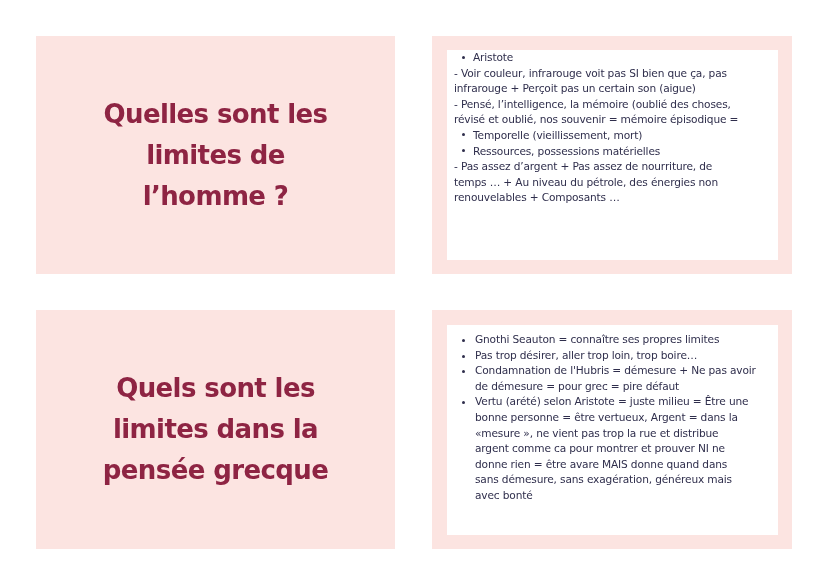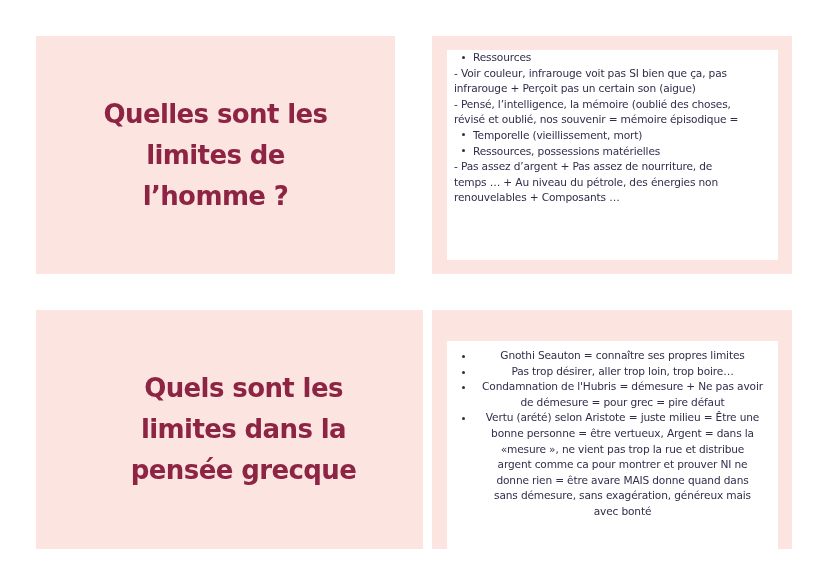--- a/index.html
+++ b/index.html
@@ -79,43 +79,43 @@
 <div class="card q-card" style="left:36px; top:36px; width:359px; height:238px;">
   <h2 class="q-title">
     <span>Quelles sont les</span><br>
     <span>limites de</span><br>
     <span>l’homme ?</span>
   </h2>
 </div>
 
 <div class="card" style="left:432px; top:36px; width:360px; height:238px;">
   <div class="inner" style="left:15px; top:14px; width:331px; height:210px; padding:0 0 0 7px;">
-    <div class="bullet-line"><span class="dot"></span><span>Ressources</span></div>
+    <div class="bullet-line"><span class="dot"></span><span>Aristote</span></div>
     <div class="line">- Voir couleur, infrarouge voit pas SI bien que ça, pas</div>
     <div class="line">infrarouge + Perçoit pas un certain son (aigue)</div>
     <div class="line">- Pensé, l’intelligence, la mémoire (oublié des choses,</div>
     <div class="line">révisé et oublié, nos souvenir = mémoire épisodique =</div>
     <div class="bullet-line"><span class="dot"></span><span>Temporelle (vieillissement, mort)</span></div>
     <div class="bullet-line"><span class="dot"></span><span>Ressources, possessions matérielles</span></div>
     <div class="line">- Pas assez d’argent +  Pas assez de nourriture, de</div>
     <div class="line">temps … +  Au niveau du pétrole, des énergies non</div>
     <div class="line">renouvelables + Composants …</div>
   </div>
 </div>
 
-<div class="card q-card" style="left:36px; top:310px; width:359px; height:239px;padding-left:28px;">
+<div class="card q-card" style="left:36px; top:310px; width:359px; height:239px;">
   <h2 class="q-title">
     <span>Quels sont les</span><br>
     <span>limites dans la</span><br>
     <span>pensée grecque</span>
   </h2>
 </div>
 
 <div class="card" style="left:432px; top:310px; width:360px; height:239px;">
-  <div class="inner" style="left:15px; top:31px; width:331px; height:210px; padding:7px 8px 0 0;text-align:center;">
+  <div class="inner" style="left:15px; top:15px; width:331px; height:210px; padding:7px 8px 0 0;">
     <ul class="blist">
       <li>
         <span class="dot"></span>
         <div class="line">Gnothi Seauton = connaître ses propres limites</div>
       </li>
       <li>
         <span class="dot"></span>
         <div class="line">Pas trop désirer, aller trop loin, trop boire…</div>
       </li>
       <li>

